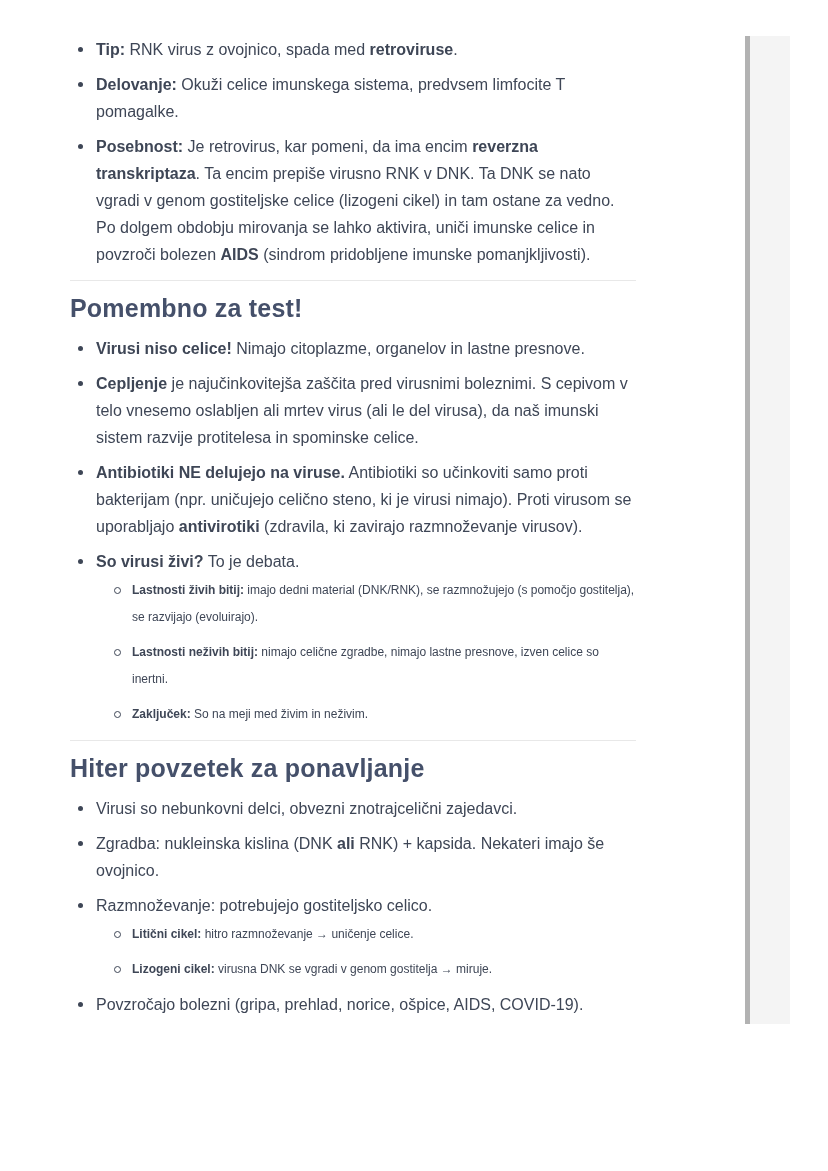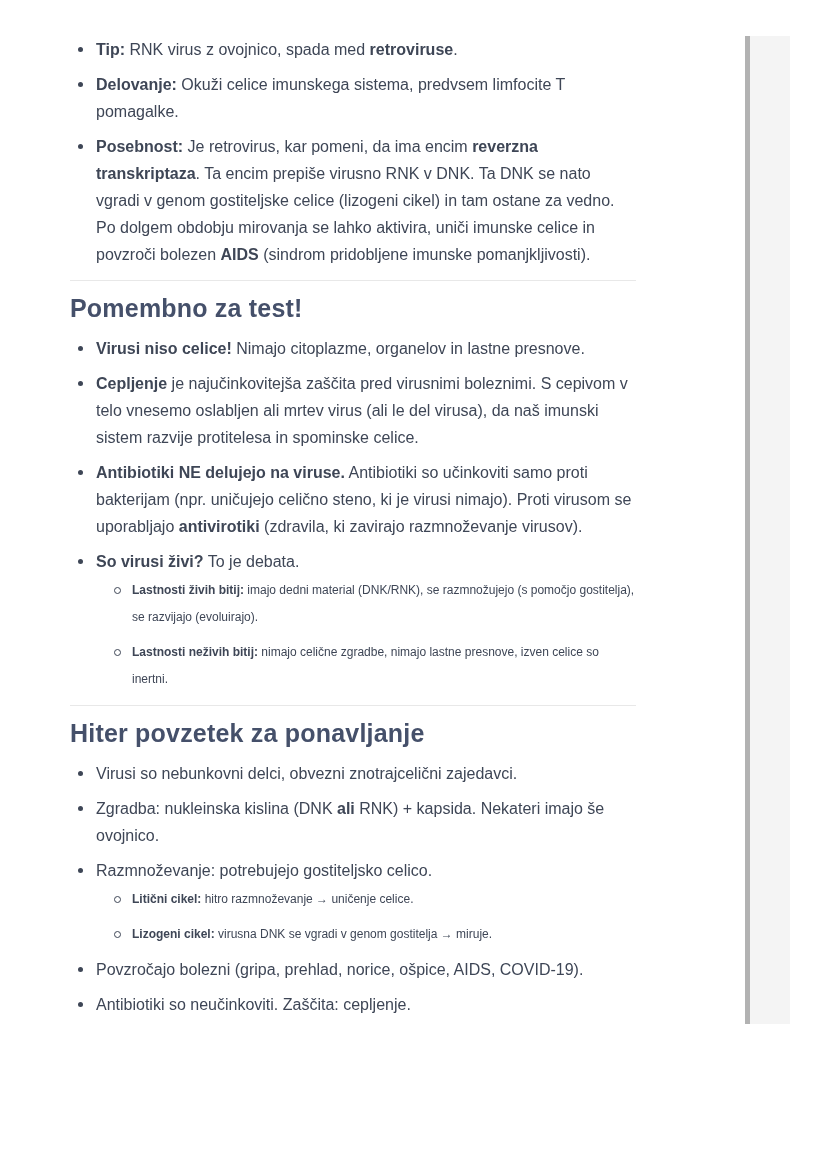--- a/index.html
+++ b/index.html
@@ -159,20 +159,23 @@
       </li>
       <li>
         <span class="runs"><b>So virusi živi?</b><span> To je debata.</span></span>
         <ul class="sub">
           <li>
             <span class="runs"><b>Lastnosti živih bitij:</b><span> imajo dedni material (DNK/RNK), se razmnožujejo (s pomočjo gostitelja), se razvijajo (evoluirajo).</span></span>
           </li>
           <li>
             <span class="runs"><b>Lastnosti neživih bitij:</b><span> nimajo celične zgradbe, nimajo lastne presnove, izven celice so inertni.</span></span>
           </li>
+          <li>
+            <span class="runs"><b>Zaključek:</b><span> So na meji med živim in neživim.</span></span>
+          </li>
         </ul>
       </li>
     </ul>
 
     <hr class="divider">
 
     <h2 class="section-heading">Hiter povzetek za ponavljanje</h2>
     <ul class="main">
       <li>
         <span class="runs"><span>Virusi so nebunkovni delci, obvezni znotrajcelični zajedavci.</span></span>

